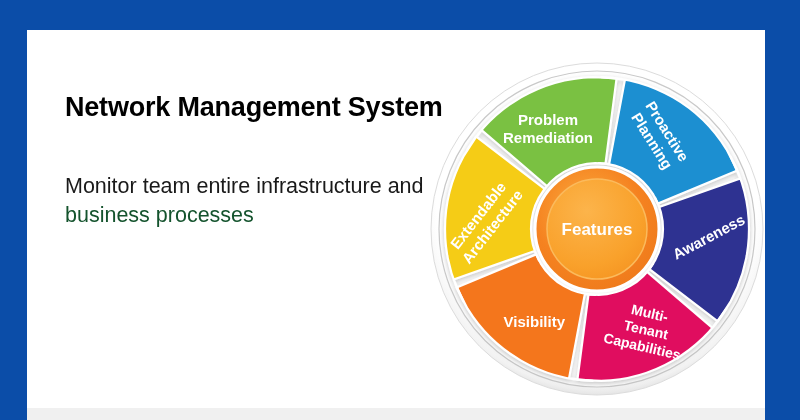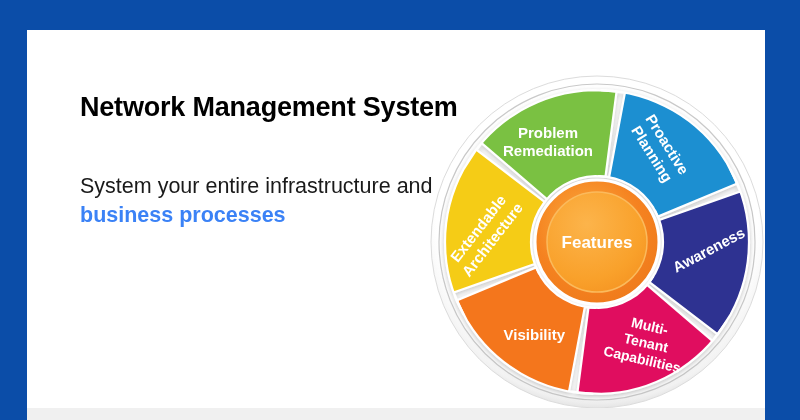--- a/index.html
+++ b/index.html
@@ -41,21 +41,21 @@
     left: 27px;
     top: 408px;
     width: 738px;
     height: 12px;
     background: #f0f0f0;
   }
 
   
   #text-col {
     position: absolute;
-    left: 53px;
+    left: 38px;
     top: 0px;
     width: 400px;
     height: 378px;
   }
 
   #page-title {
     position: absolute;
     left: 0;
     top: 62px;
     font-size: 27px;
@@ -70,27 +70,27 @@
     left: 0;
     font-size: 21.5px;
     font-weight: normal;
     color: #1a1a1a;
     line-height: 29px;
     width: 395px;
   }
   #para-1 { top: 142px; }
   #para-2 { top: 243px; }
 
-  .accent-red { color: #3b82f6; font-weight: bold; }
+  .accent-red { color: #14532d; }
 
   
   #wheel-wrap {
     position: absolute;
     left: 403px;   
-    top: 45px;     
+    top: 32px;     
     width: 334px;
     height: 334px;
   }
   #wheel-svg {
     display: block;
     width: 334px;
     height: 334px;
   }
 
   .seg-label {
@@ -115,21 +115,21 @@
 
 <div id="slide">
 
   <div id="panel">
 
     <div id="text-col">
 
       <div id="page-title">Network Management System</div>
 
       <div class="body-para" id="para-1">
-        <span>System your entire infrastructure and </span><span class="accent-red">business processes</span>
+        <span>Monitor team entire infrastructure and </span><span class="accent-red">business processes</span>
       </div>
 
 
     </div>
 
     <div id="wheel-wrap">
       <svg id="wheel-svg" viewBox="0 0 334 334">
         <defs>
           <radialGradient id="gOuterRing" cx="50%" cy="42%" r="62%">
             <stop offset="78%" stop-color="#ffffff"></stop>

